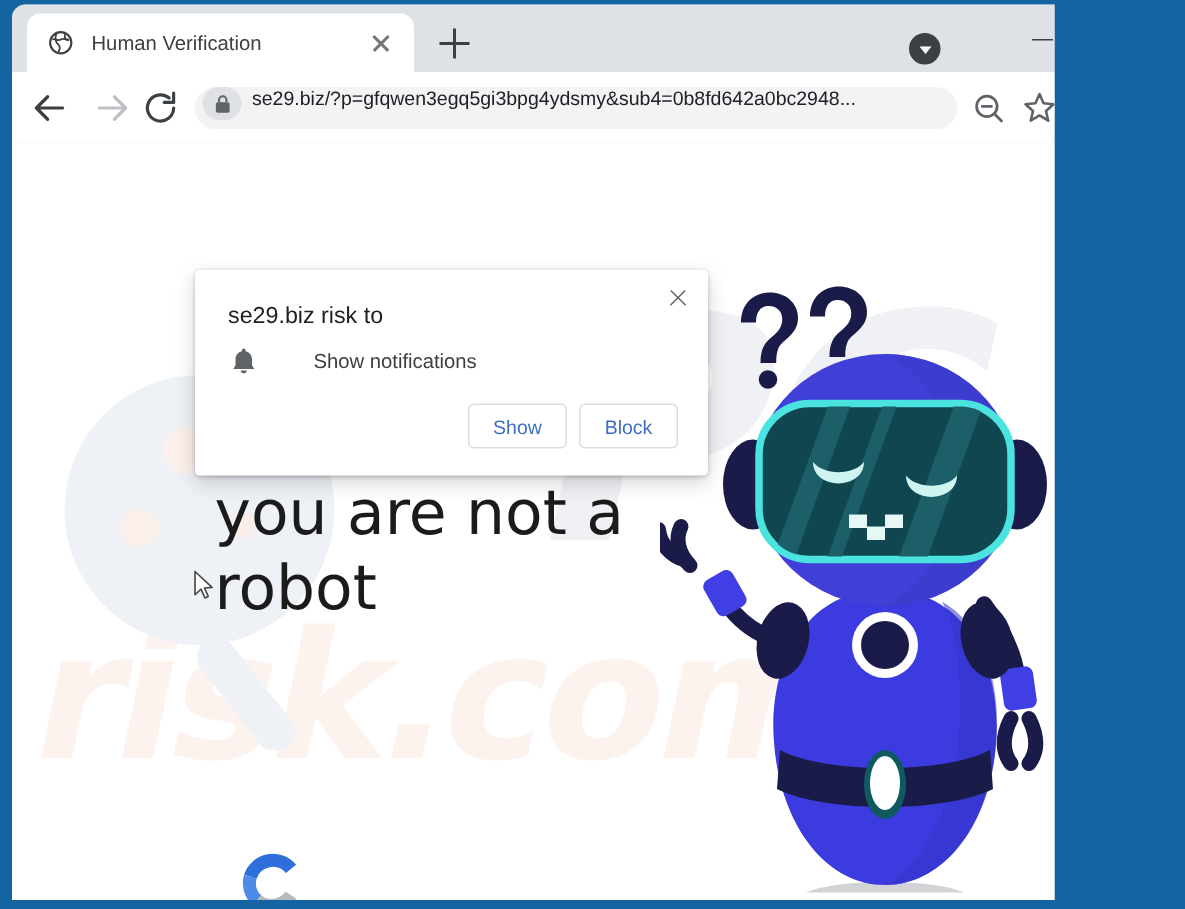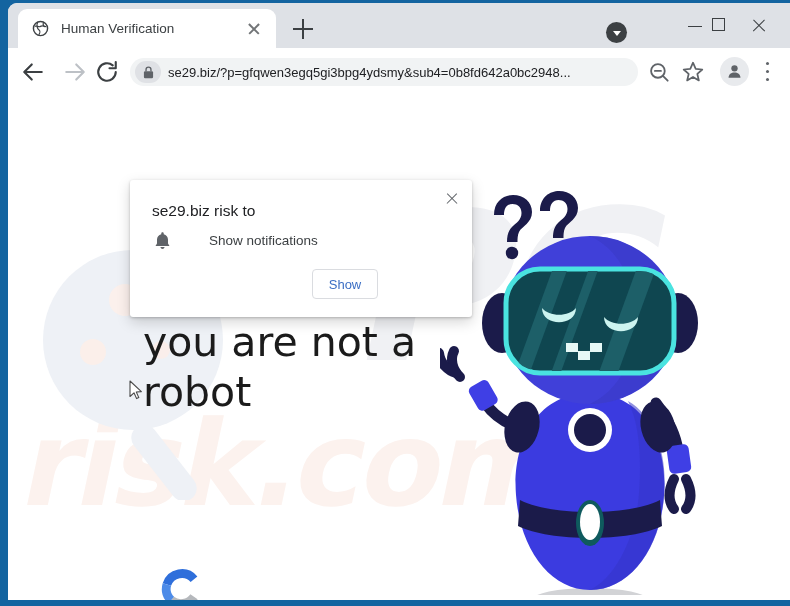--- a/index.html
+++ b/index.html
@@ -14,24 +14,25 @@
   #window-frame {
     position: absolute;
     left: 0; top: 0;
     width: 790px; height: 606px;
     background: #1364a0;
     box-sizing: border-box;
   }
   #browser-window {
     position: absolute;
     left: 8px; top: 3px;
-    width: 782px; height: 597px;
+    width: 684px; height: 597px;
     background: #e5e5e5;
     border-top-left-radius: 9px;
     overflow: hidden;
+    padding-left: 11px;
   }
 
   
   #tab-strip {
     position: absolute;
     left: 0; top: 0;
     width: 782px; height: 45px;
     background: #dee1e6;
   }
   #tab {
@@ -147,21 +148,21 @@
   #nav-forward { left: 52px; }
   #nav-reload  { left: 84px; }
 
   #omnibox {
     position: absolute;
     left: 122px; top: 10px;
     width: 508px; height: 28px;
     background: #f1f3f4;
     border-radius: 14px;
     display: flex;
-    align-items: center;
+    align-items: flex-start;
     overflow: hidden;
   }
   #lock-pill {
     margin-left: 5px;
     width: 26px; height: 22px;
     border-radius: 11px;
     background: #dfe1e5;
     display: flex;
     align-items: center;
     justify-content: center;
@@ -534,17 +535,18 @@
         <div id="perm-row">
           <svg id="perm-bell" viewBox="0 0 24 24">
             <path d="M12 2.6 C12.8 2.6 13.4 3.2 13.4 4 L13.4 4.8 C16.4 5.5 18.3 8 18.3 11 L18.3 15.4
                      L20 18.2 L4 18.2 L5.7 15.4 L5.7 11 C5.7 8 7.6 5.5 10.6 4.8 L10.6 4
                      C10.6 3.2 11.2 2.6 12 2.6 Z" fill="#5f6368"></path>
             <path d="M9.6 19.4 C9.9 20.8 10.9 21.6 12 21.6 C13.1 21.6 14.1 20.8 14.4 19.4 Z" fill="#5f6368"></path>
           </svg>
           <div id="perm-perm-label">Show notifications</div>
         </div>
         <button class="perm-btn" id="btn-allow">Show</button>
+        <button class="perm-btn" id="btn-block">Block</button>
       </div>
 
     </div>
   </div>
 </div>
 
 </body></html>

